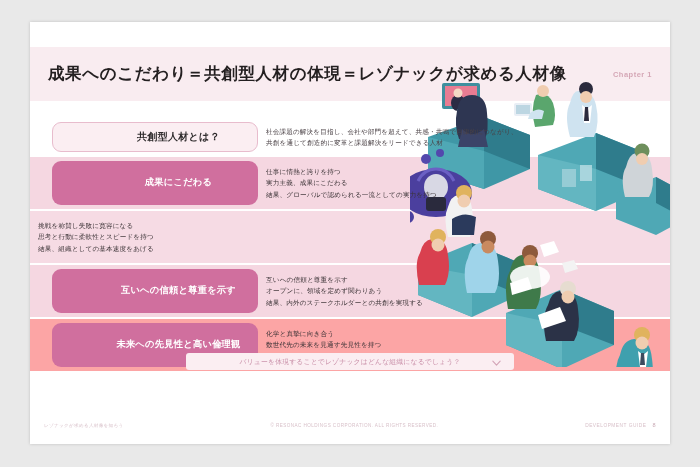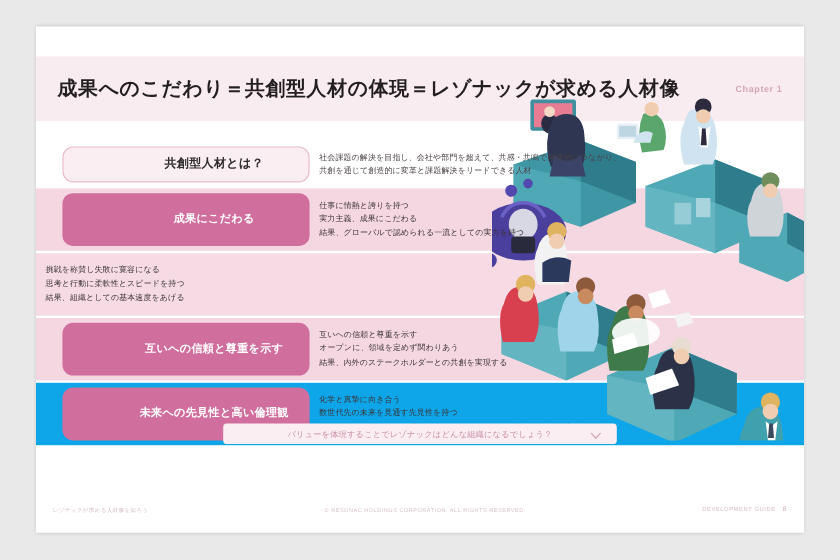--- a/index.html
+++ b/index.html
@@ -52,21 +52,21 @@
     position: relative;
     display: flex;
     align-items: stretch;
     height: 52px;
     margin-bottom: 2px;
   }
   .row.head { height: 36px; background: transparent; }
   .row.r1 { background: #f5d7e1; }
   .row.r2 { background: #f6dbe4; }
   .row.r3 { background: #f5d7e1; }
-  .row.r4 { background: #0ea5e9; font-family: Liberation Serif, serif; }
+  .row.r4 { background: #fca5a5; font-family: Liberation Serif, serif; }
 
   .pill-cell {
     flex: 0 0 228px;
     display: flex; align-items: center; justify-content: center;
     padding-left: 22px;
   }
   .pill {
     width: 206px;
     height: 44px;
     border-radius: 9px;

